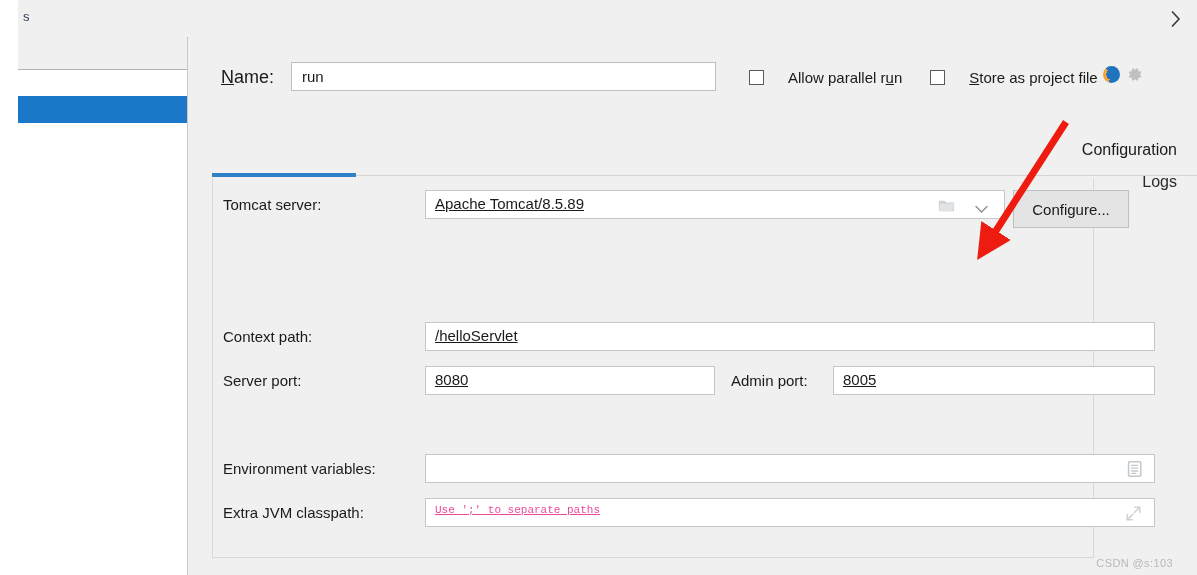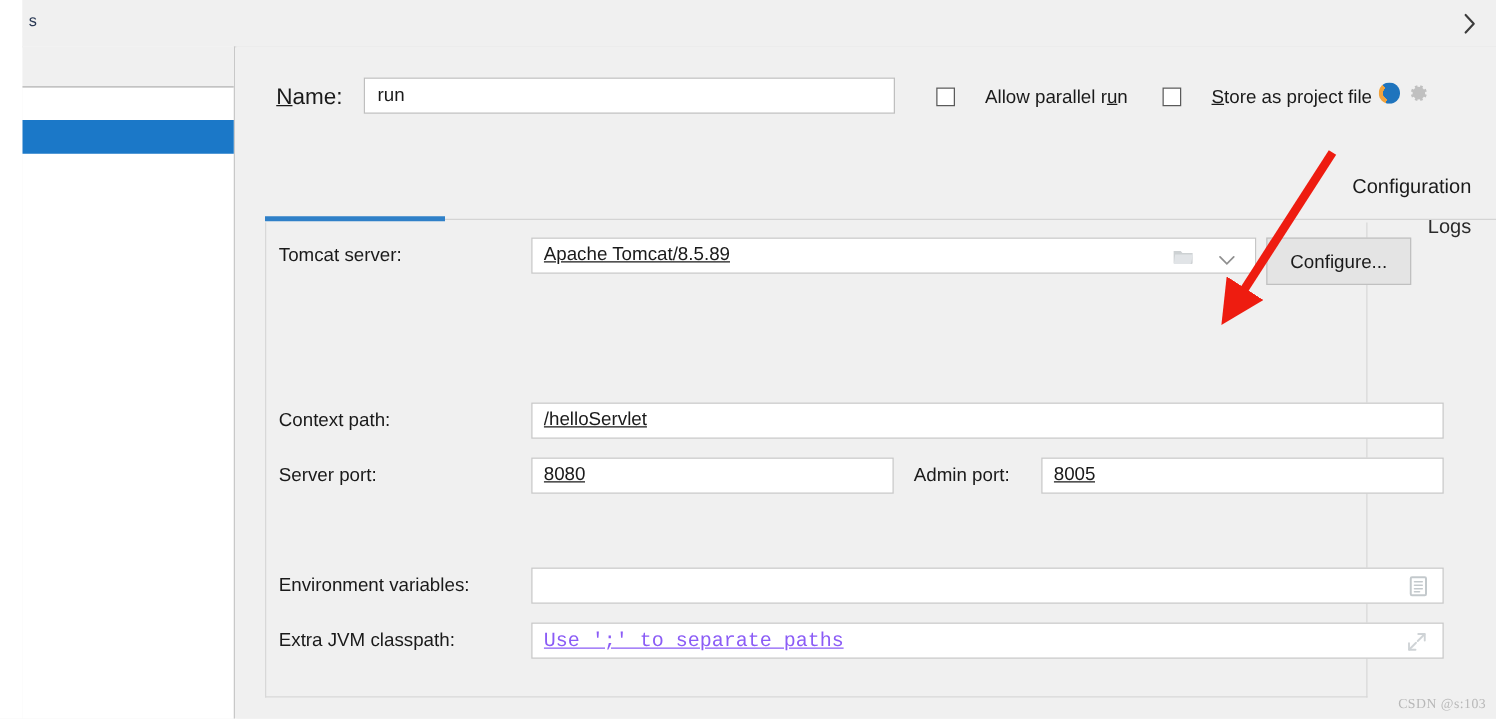--- a/index.html
+++ b/index.html
@@ -254,22 +254,22 @@
   }
   .field .val {
     position: absolute;
     left: 9px; top: 4px;
     white-space: nowrap;
     overflow: hidden;
     text-decoration: underline;
   }
   .field .val.mono {
     font-family: "Liberation Mono", monospace;
-    font-size: 16px;
-    color: #8b5cf6;
+    font-size: 11px;
+    color: #ec4899;
     top: 5px;
   }
   .field.combo {
     background: #ececec;
     border: 1px solid #c6c6c6;
   }
 
   .field-icon {
     position: absolute;
     top: 5px;
@@ -319,24 +319,24 @@
   .arrow-annotation {
     position: absolute;
     left: 0; top: 0;
     width: 1197px; height: 575px;
     pointer-events: none;
   }
 
   
   .watermark {
     position: absolute;
-    right: 8px; bottom: 6px;
+    right: 24px; bottom: 6px;
     font-size: 11px;
     color: #b8b8b8;
-    font-family: Liberation Serif, serif;
+    font-family: Liberation Sans, sans-serif;
     letter-spacing: .4px;
   }
 </style>
 </head>
 <body>
 
 <div class="window-root">
 
   <div class="left-clip-strip"></div>
 

